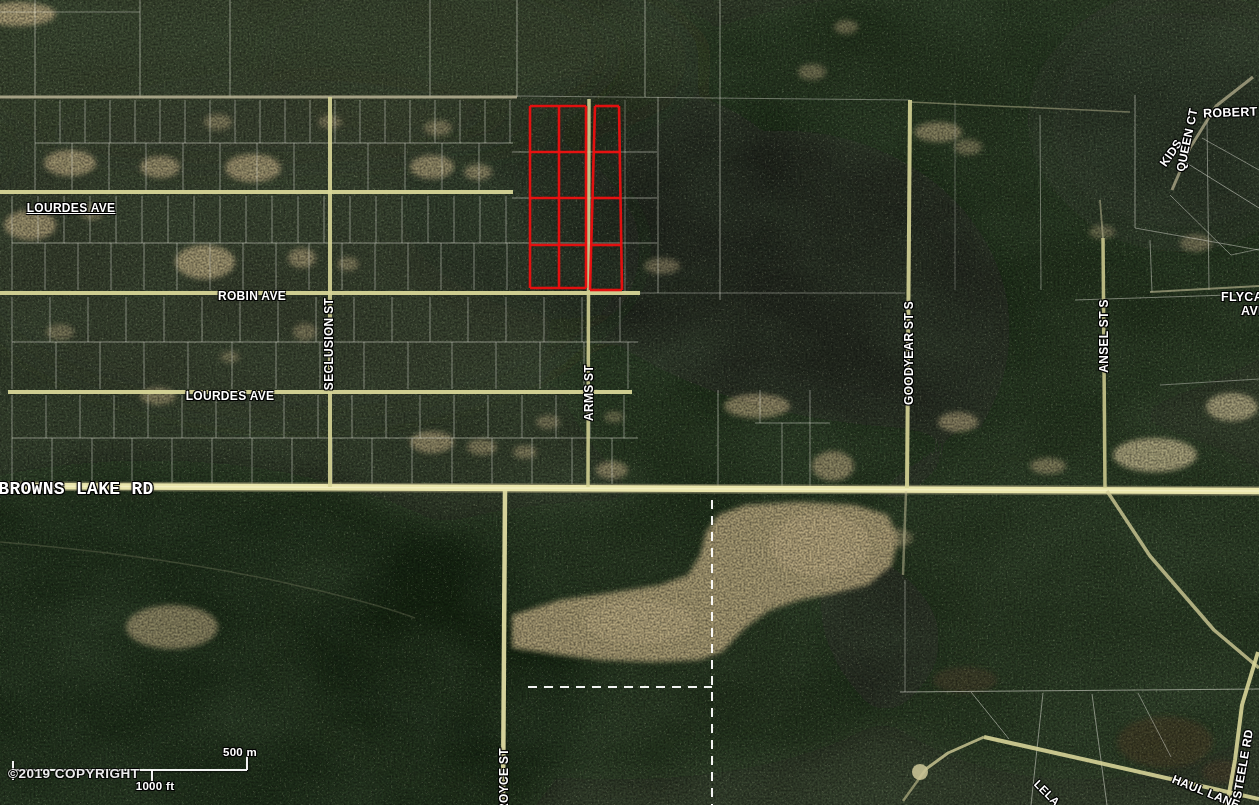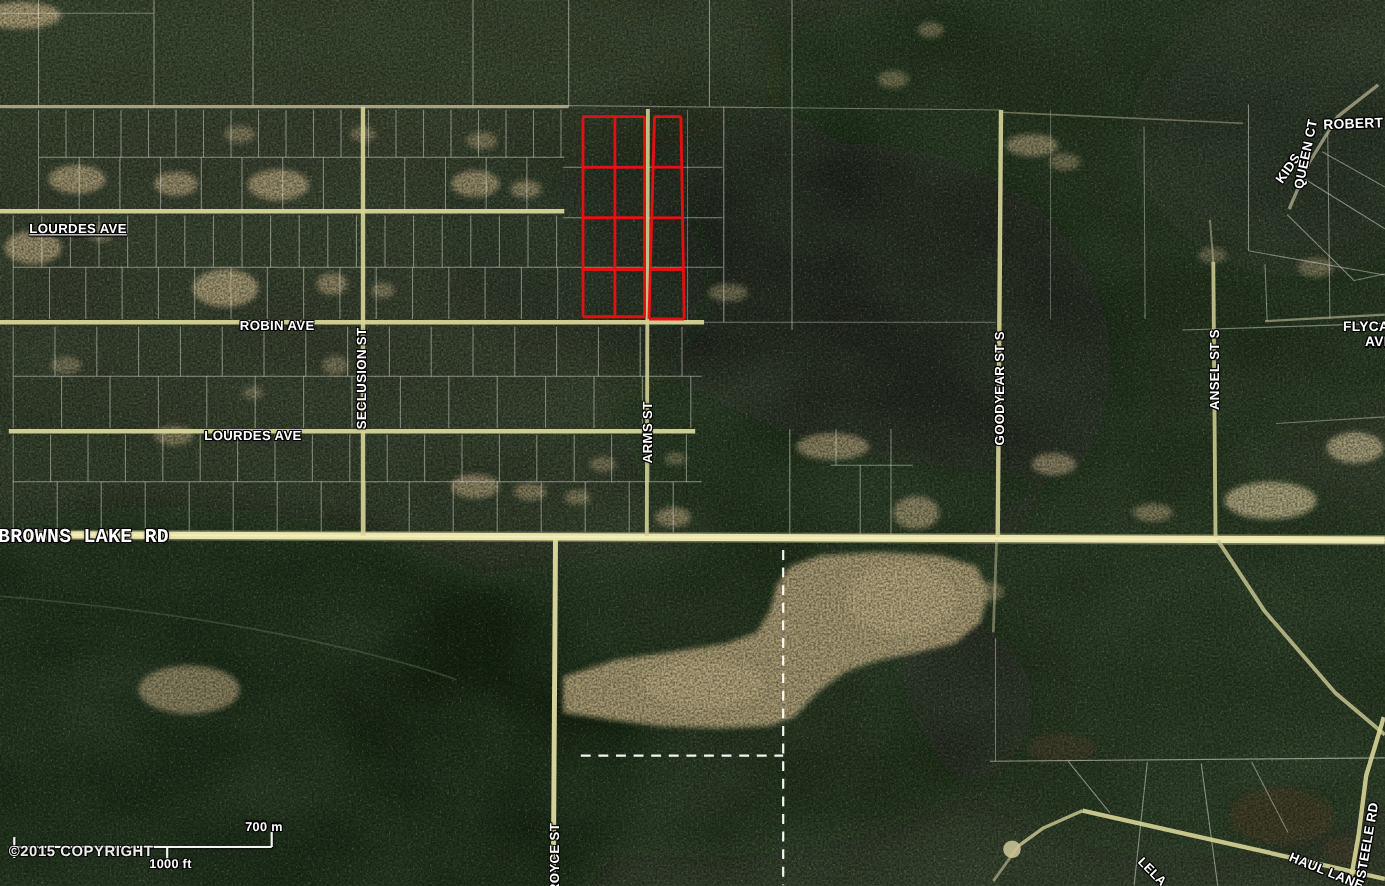--- a/index.html
+++ b/index.html
@@ -335,34 +335,34 @@
         <line x1="153" y1="771" x2="153" y2="782" stroke="#000" stroke-width="2.5" opacity="0.5"></line>
         <line x1="248" y1="757" x2="248" y2="771" stroke="#000" stroke-width="2.5" opacity="0.5"></line>
         <line x1="13" y1="770" x2="247" y2="770" stroke="#fff" stroke-width="2" opacity="0.95"></line>
         <line x1="13" y1="761" x2="13" y2="780" stroke="#fff" stroke-width="2" opacity="0.95"></line>
         <line x1="152" y1="770" x2="152" y2="781" stroke="#fff" stroke-width="2" opacity="0.95"></line>
         <line x1="247" y1="756" x2="247" y2="770" stroke="#fff" stroke-width="2" opacity="0.95"></line>
       </g>
   </svg>
 
   <div id="labels">
-    <div class="copyright">©2015 COPYRIGHT</div>
+    <div class="copyright">©2019 COPYRIGHT</div>
   <div class="lbl" style="left: 71px; top: 208px; font-size: 12px; transform: translate(-50%, -50%) rotate(0deg); text-decoration: underline;">LOURDES AVE</div>
       <div class="lbl" style="left: 233px; top: 296px; font-size: 12px; transform: translate(-50%, -50%) rotate(0deg); padding-left: 38px;">ROBIN AVE</div>
       <div class="lbl" style="left: 230px; top: 396px; font-size: 12px; transform: translate(-50%, -50%) rotate(0deg);">LOURDES AVE</div>
       <div class="lbl" style="left: 76px; top: 489px; font-size: 18px; transform: translate(-50%, -50%) rotate(0deg); font-family: Liberation Mono, monospace;">BROWNS LAKE RD</div>
       <div class="lbl" style="left: 329px; top: 344px; font-size: 12px; transform: translate(-50%, -50%) rotate(-90deg);">SECLUSION ST</div>
       <div class="lbl" style="left: 589px; top: 393px; font-size: 12px; transform: translate(-50%, -50%) rotate(-90deg);">ARMS ST</div>
       <div class="lbl" style="left: 909px; top: 353px; font-size: 12px; transform: translate(-50%, -50%) rotate(-90deg);">GOODYEAR ST S</div>
       <div class="lbl" style="left: 1104px; top: 336px; font-size: 12px; transform: translate(-50%, -50%) rotate(-90deg);">ANSEL ST S</div>
       <div class="lbl" style="left: 504px; top: 780px; font-size: 12px; transform: translate(-50%, -50%) rotate(-90deg);">ROYCE ST</div>
       <div class="lbl" style="left: 1171px; top: 153px; font-size: 12px; transform: translate(-50%, -50%) rotate(-55deg);">KIDS</div>
       <div class="lbl" style="left: 1187px; top: 140px; font-size: 12px; transform: translate(-50%, -50%) rotate(-78deg);">QUEEN CT</div>
       <div class="lbl" style="left: 1203px; top: 112px; font-size: 12.5px; transform: translate(0px, -50%) rotate(-2deg);">ROBERT AVE</div>
       <div class="lbl" style="left: 1221px; top: 297px; font-size: 12.5px; transform: translate(0px, -50%) rotate(0deg);">FLYCATCHER</div>
       <div class="lbl" style="left: 1241px; top: 311px; font-size: 12.5px; transform: translate(0px, -50%) rotate(0deg);">AVE</div>
       <div class="lbl" style="left: 1243px; top: 764px; font-size: 12px; transform: translate(-50%, -50%) rotate(-80deg);">STEELE RD</div>
       <div class="lbl" style="left: 1206px; top: 792px; font-size: 12px; transform: translate(-50%, -50%) rotate(22deg);">HAUL LANE</div>
       <div class="lbl" style="left: 1047px; top: 793px; font-size: 11.5px; transform: translate(-50%, -50%) rotate(45deg);">LELA</div>
-      <div class="lbl" style="left: 240px; top: 752px; font-size: 11.5px; transform: translate(-50%, -50%) rotate(0deg);">700 m</div>
+      <div class="lbl" style="left: 240px; top: 752px; font-size: 11.5px; transform: translate(-50%, -50%) rotate(0deg);">500 m</div>
       <div class="lbl" style="left: 155px; top: 786px; font-size: 11.5px; transform: translate(-50%, -50%) rotate(0deg); text-align: right;">1000 ft</div>
     </div>
 </div>
 
 </body></html>

